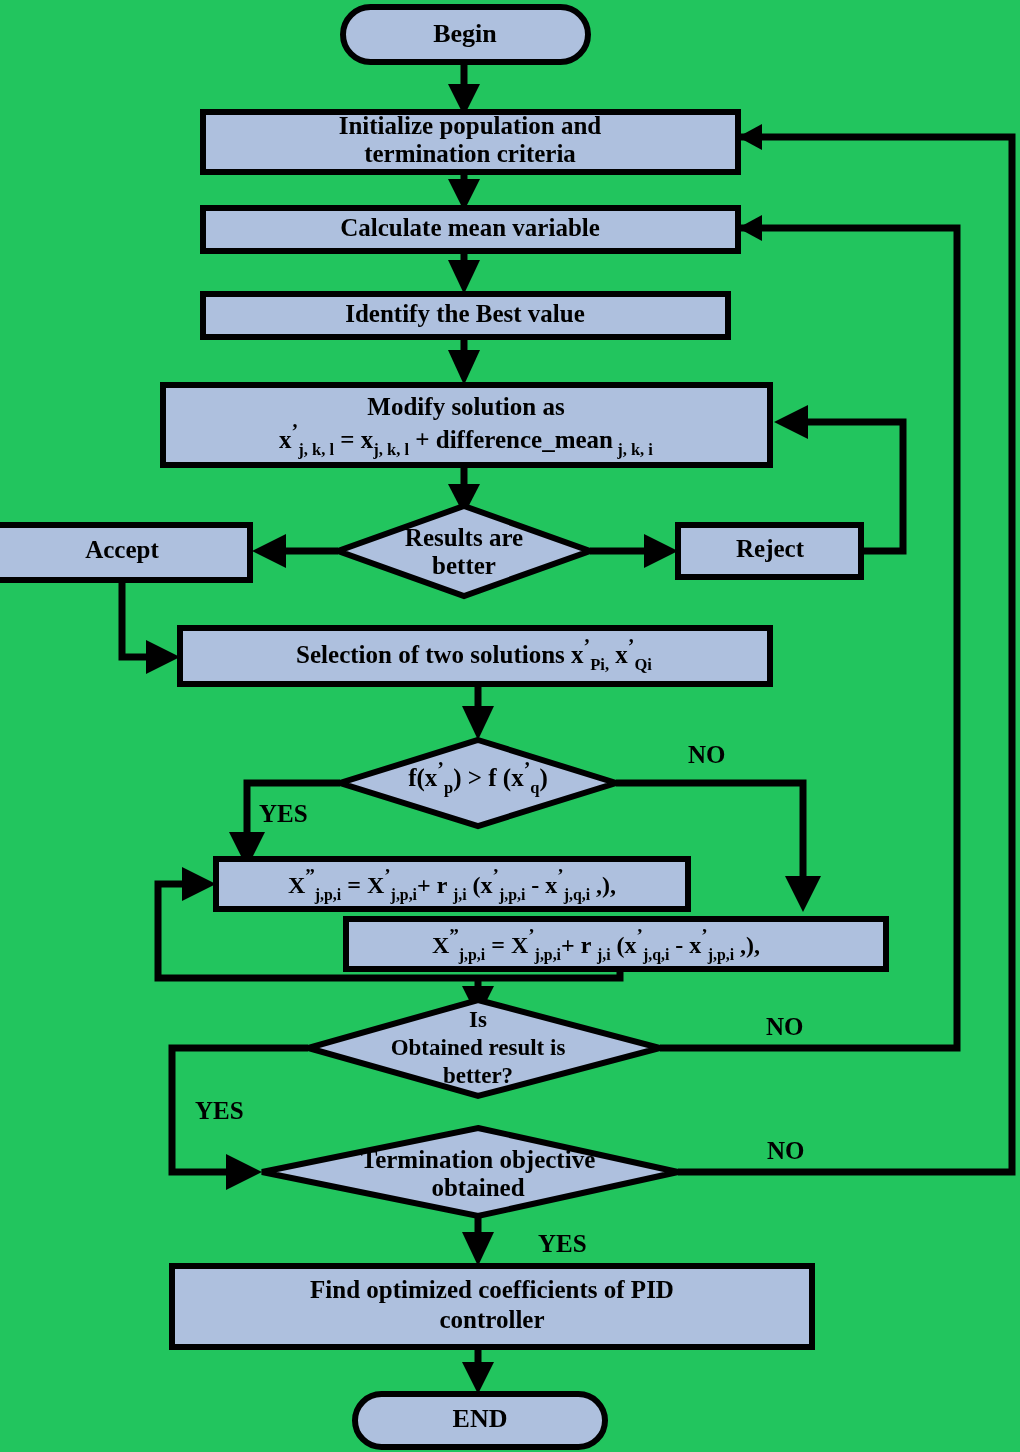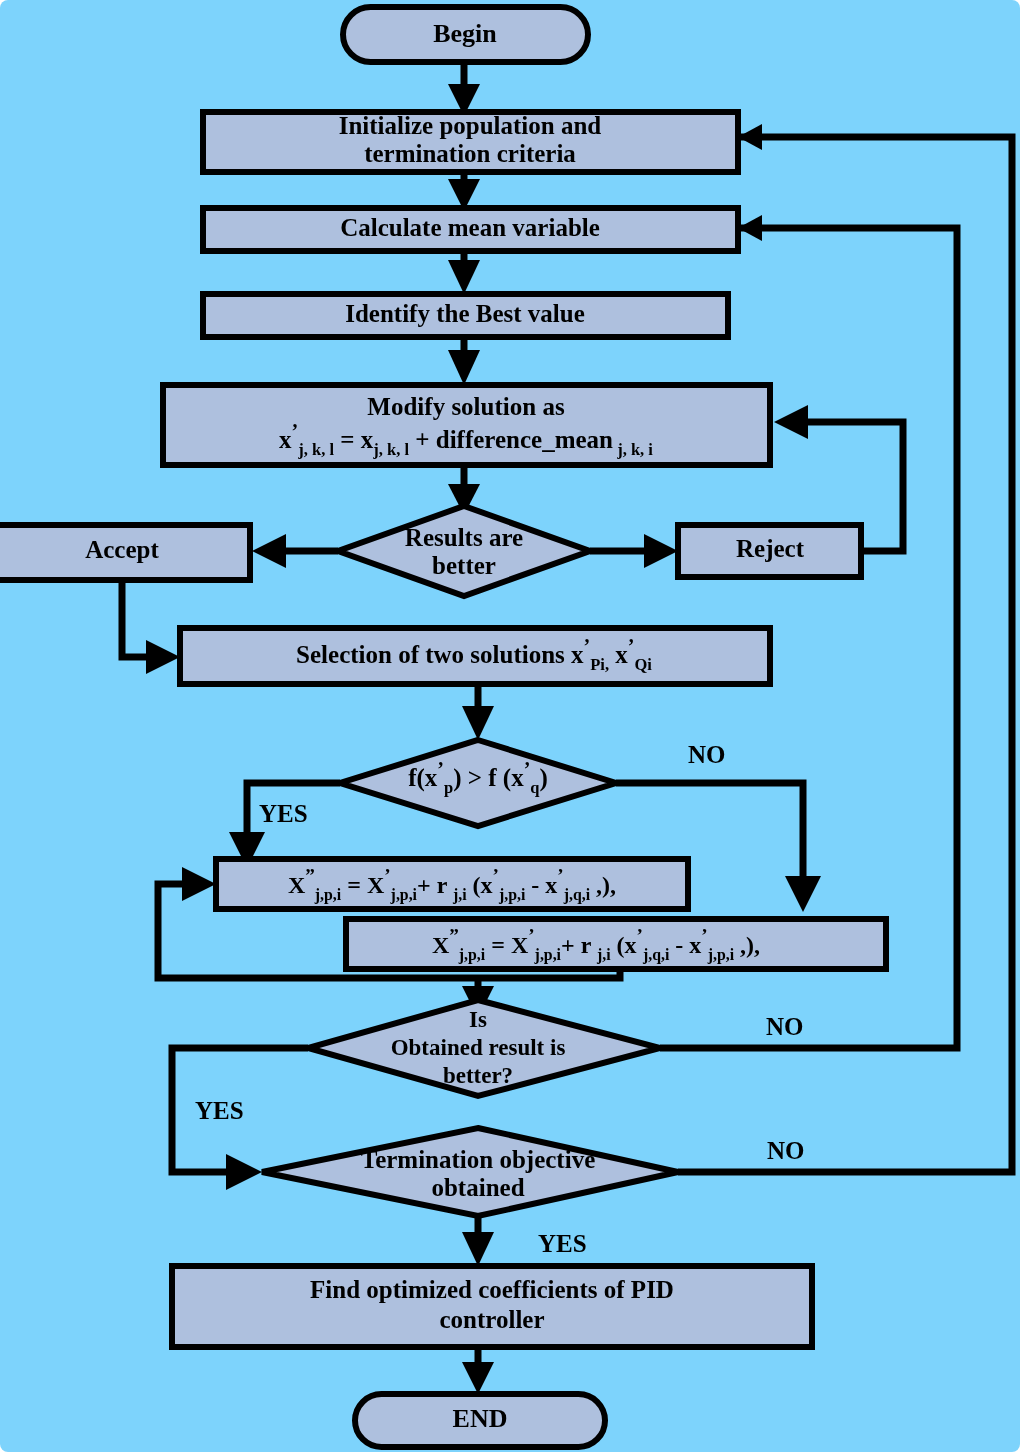--- a/index.html
+++ b/index.html
@@ -1,17 +1,17 @@
 <!DOCTYPE html>
 <html><head>
 <meta charset="utf-8">
 <style>
   html,body{margin:0;padding:0;background:#ffffff;}
   body{width:1020px;height:1452px;font-family:"Liberation Serif",serif;}
-  #stage{position:relative;width:1020px;height:1452px;overflow:hidden;background:#7dd3fc;border-radius:8px;}
+  #stage{position:relative;width:1020px;height:1452px;overflow:hidden;background:#22c55e;}
   svg{display:block;}
   .shape{fill:#aec0de;stroke:#000000;stroke-width:6;}
   .shape-term{fill:#aec0de;stroke:#000000;stroke-width:6;}
   .shape-dia{fill:#aec0de;stroke:#000000;stroke-width:6;}
   .conn{stroke:#000000;stroke-width:7;fill:none;stroke-linecap:butt;stroke-linejoin:miter;}
   .ah{fill:#000000;stroke:none;}
   .lbl{font-family:"Liberation Serif",serif;font-weight:bold;fill:#000;text-anchor:middle;dominant-baseline:middle;}
   .t26{font-size:26px;}
   .t25{font-size:25px;}
   .t24{font-size:24px;}

